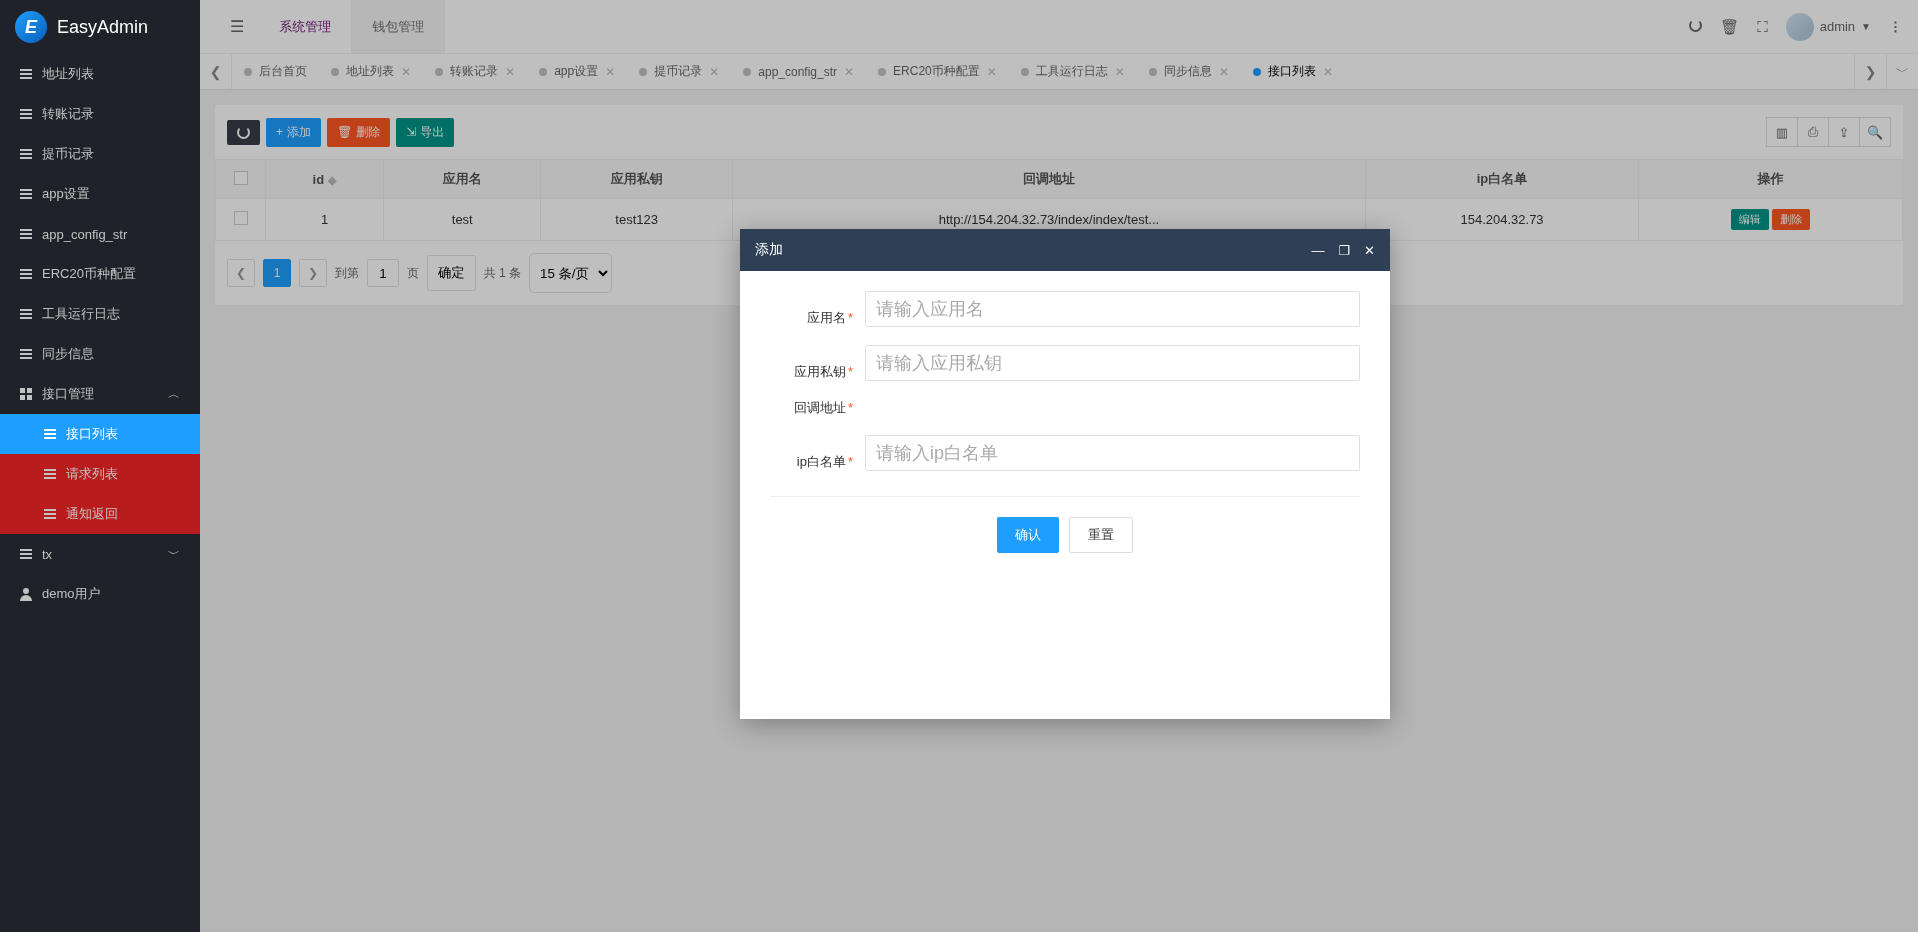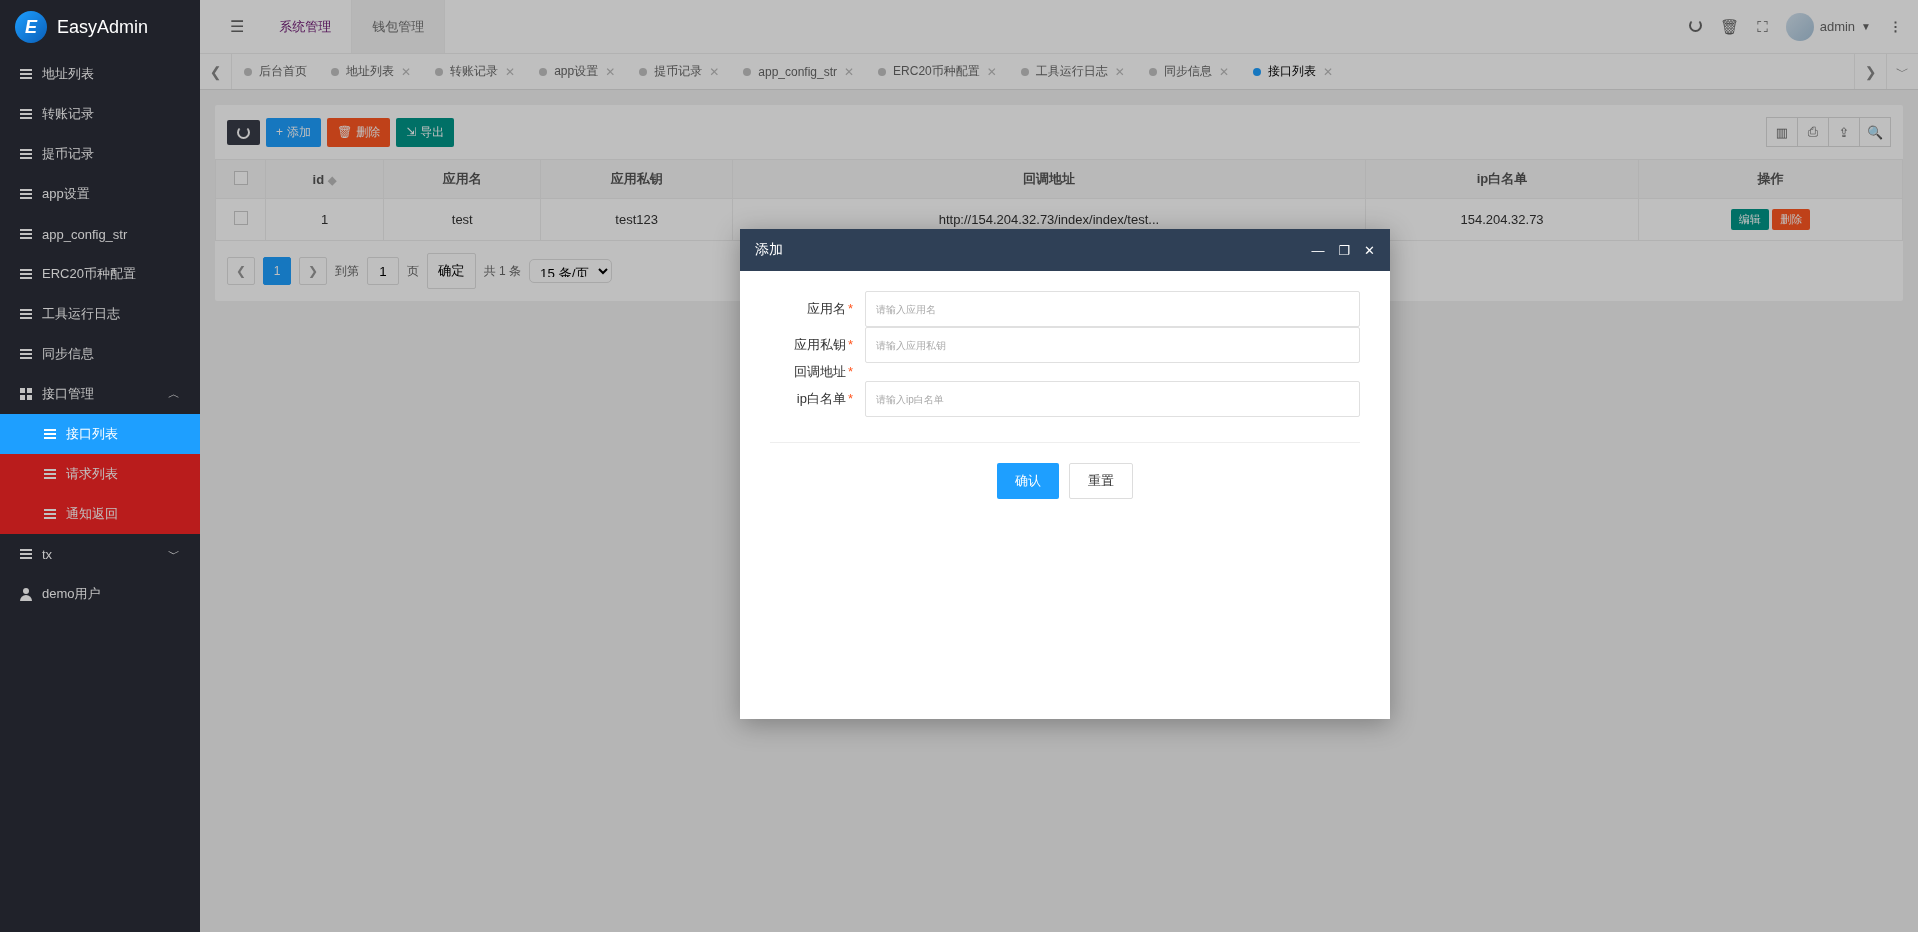--- a/index.html
+++ b/index.html
@@ -67,32 +67,32 @@
 .badge{padding:3px 8px;border-radius:2px;color:#fff;font-size:11px;cursor:pointer;display:inline-block}
 .badge-green{background:#009688}
 .badge-red{background:#ff5722}
 .sort{color:#bbb;margin-left:4px;font-size:11px}
 
 .pager{padding:12px;display:flex;align-items:center;gap:8px;color:#666;font-size:12px}
 .pg-btn{width:28px;height:28px;border:1px solid #e0e0e0;display:flex;align-items:center;justify-content:center;cursor:pointer;border-radius:2px;color:#999;background:#fff}
 .pg-btn.active{background:#1e9fff;color:#fff;border-color:#1e9fff}
 .pg-input{width:32px;height:28px;border:1px solid #e0e0e0;text-align:center;border-radius:2px}
 .pg-confirm{height:36px;padding:0 10px;border:1px solid #e0e0e0;background:#fff;cursor:pointer;border-radius:2px}
-.pg-select{height:24px;border:1px solid #e0e0e0;padding:5px 6px;border-radius:5px;background:#fff}
+.pg-select{height:40px;border:1px solid #e0e0e0;padding:5px 6px;border-radius:5px;background:#fff}
 
 .overlay{position:absolute;inset:0;background:rgba(0,0,0,0.25)}
 .modal{position:absolute;left:540px;top:229px;width:650px;height:490px;background:#fff;box-shadow:0 5px 25px rgba(0,0,0,0.3);display:flex;flex-direction:column}
 .modal-head{height:42px;background:#2f4056;color:#fff;display:flex;align-items:center;padding:0 15px;font-size:14px}
 .modal-ctrls{margin-left:auto;display:flex;gap:14px;font-size:13px}
 .modal-ctrls span{cursor:pointer}
 .modal-body{flex:1;padding:20px 30px;overflow:auto}
-.frow{display:flex;align-items:center;}
+.frow{display:flex;align-items:flex-end;margin-bottom:18px}
 .flabel{width:95px;text-align:right;padding-right:12px;color:#333;font-size:13px}
 .req{color:#ff5722;margin-left:2px}
-.finput{flex:1;height:36px;border:1px solid #e0e0e0;padding:0 10px;font-size:10px;border-radius:2px}
+.finput{flex:1;height:36px;border:1px solid #e0e0e0;padding:0 10px;font-size:18px;border-radius:2px}
 .finput::placeholder{color:#aaa}
 .divider{border-top:1px solid #eee;margin:25px 0 20px}
 .fbtns{text-align:center;display:flex;gap:10px;justify-content:center}
 .mb{padding:8px 18px;border-radius:2px;font-size:13px;cursor:pointer}
 .mb-primary{background:#1e9fff;color:#fff;border:none}
 .mb-default{background:#fff;color:#333;border:1px solid #ddd}
 
 .refresh-ic{display:inline-block;width:13px;height:13px;border:2px solid currentColor;border-top-color:transparent;border-radius:50%;position:relative}
 </style>
 </head>

